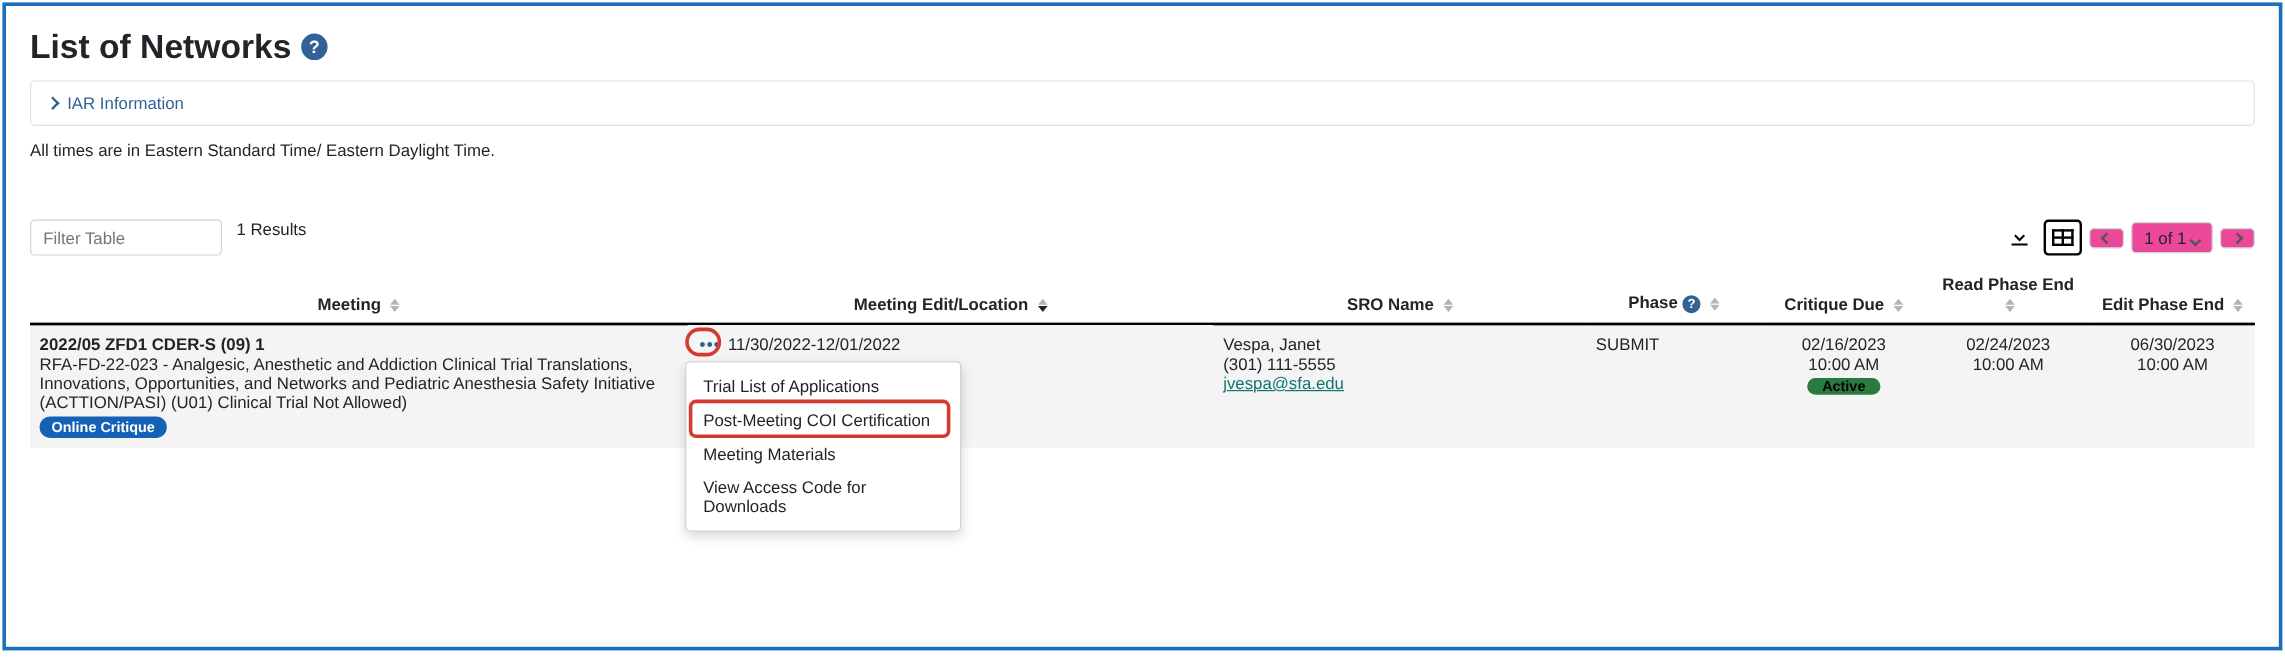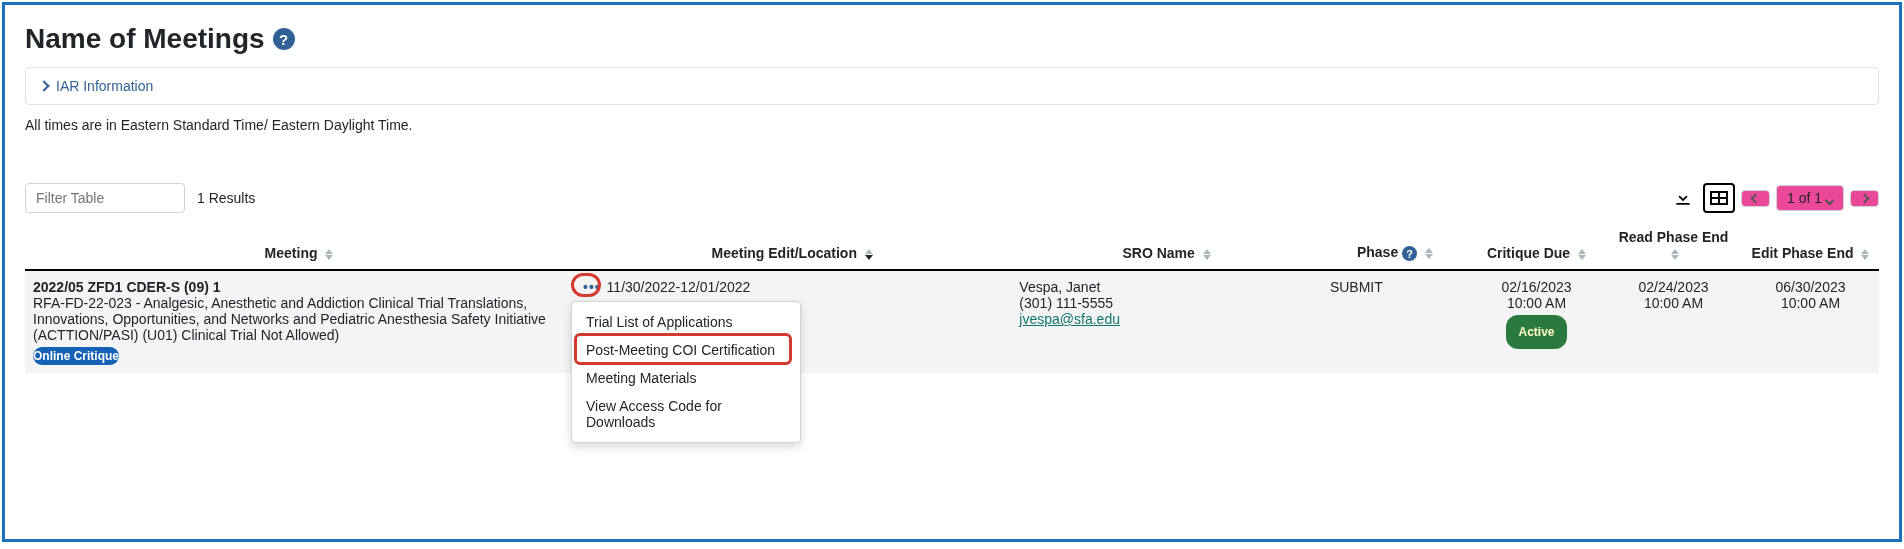--- a/index.html
+++ b/index.html
@@ -59,21 +59,21 @@
     transform: rotate(-45deg);
   }
   .tz-note { margin-bottom: 50px; color: #212529; }
   .toolbar {
     display: flex;
     align-items: center;
     justify-content: space-between;
     margin-bottom: 6px;
     gap: 12px;
   }
-  .toolbar-left { display: flex; align-items: center; gap: 12px; }
+  .toolbar-left { display: flex; gap: 12px; }
   .filter-input {
     border: 1px solid #ced4da;
     border-radius: 4px;
     padding: 6px 10px;
     width: 160px;
     font-size: 14px;
   }
   .results-text { color: #212529; }
   .toolbar-right { display: flex; align-items: center; gap: 6px; }
   .icon-btn {
@@ -137,31 +137,31 @@
   }
   .sort-arrows .up { border-bottom: 5px solid #adb5bd; margin-bottom: 1px;}
   .sort-arrows .down { border-top: 5px solid #adb5bd; }
   .sort-arrows .down.active { border-top-color: #212529; }
   .meeting-title { font-weight: 700; }
   .badge-blue {
     display: inline-block;
     background: #1561b5;
     color: #fff;
     border-radius: 12px;
-    padding: 2px 0;
+    padding: 2px 10px;
     font-size: 12px;
     font-weight: 600;
     margin-top: 4px;
   }
   .badge-green {
     display: inline-block;
     background: #2a7a3f;
-    color: #fef9c3;
+    color: #000000;
     border-radius: 12px;
-    padding: 10px 12px;
+    padding: 0 12px;
     font-size: 12px;
     font-weight: 600;
     margin-top: 4px;
   }
   .link { color: #0f766e; text-decoration: underline; cursor: pointer; }
   .ellipsis-cell { position: relative; padding-right: 0;}
   .ellipsis-btn {
     color: #326295;
     font-weight: 900;
     letter-spacing: 1px;
@@ -231,21 +231,21 @@
     transform: rotate(45deg);
     margin-bottom: 2px;
   }
 </style>
 </head>
 <body>
 
 <div class="outer-frame">
 
   <h1 class="page-title">
-    <span>Name of Meetings</span>
+    <span>List of Networks</span>
     <span class="help-circle">?</span>
   </h1>
 
   <div class="iar-panel">
     <span class="chevron-right"></span>
     <span>IAR Information</span>
   </div>
 
   <div class="tz-note">All times are in Eastern Standard Time/ Eastern Daylight Time.</div>
 

